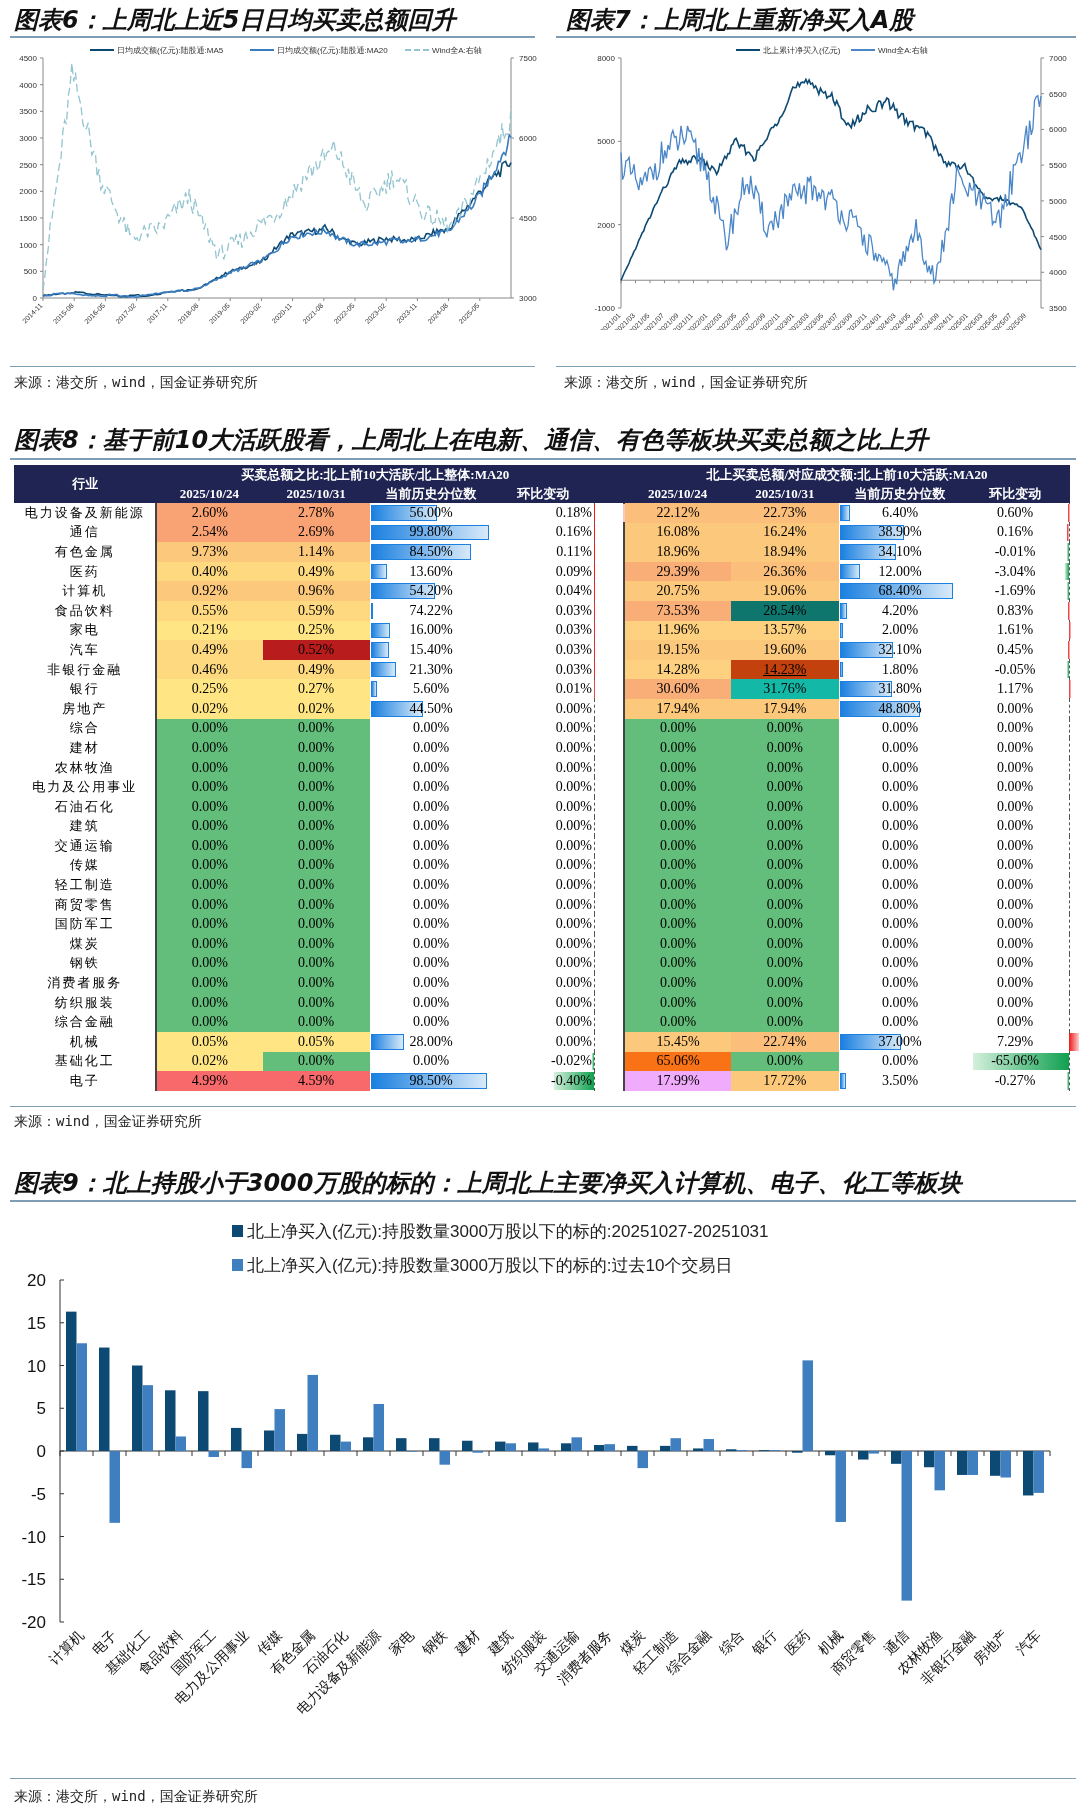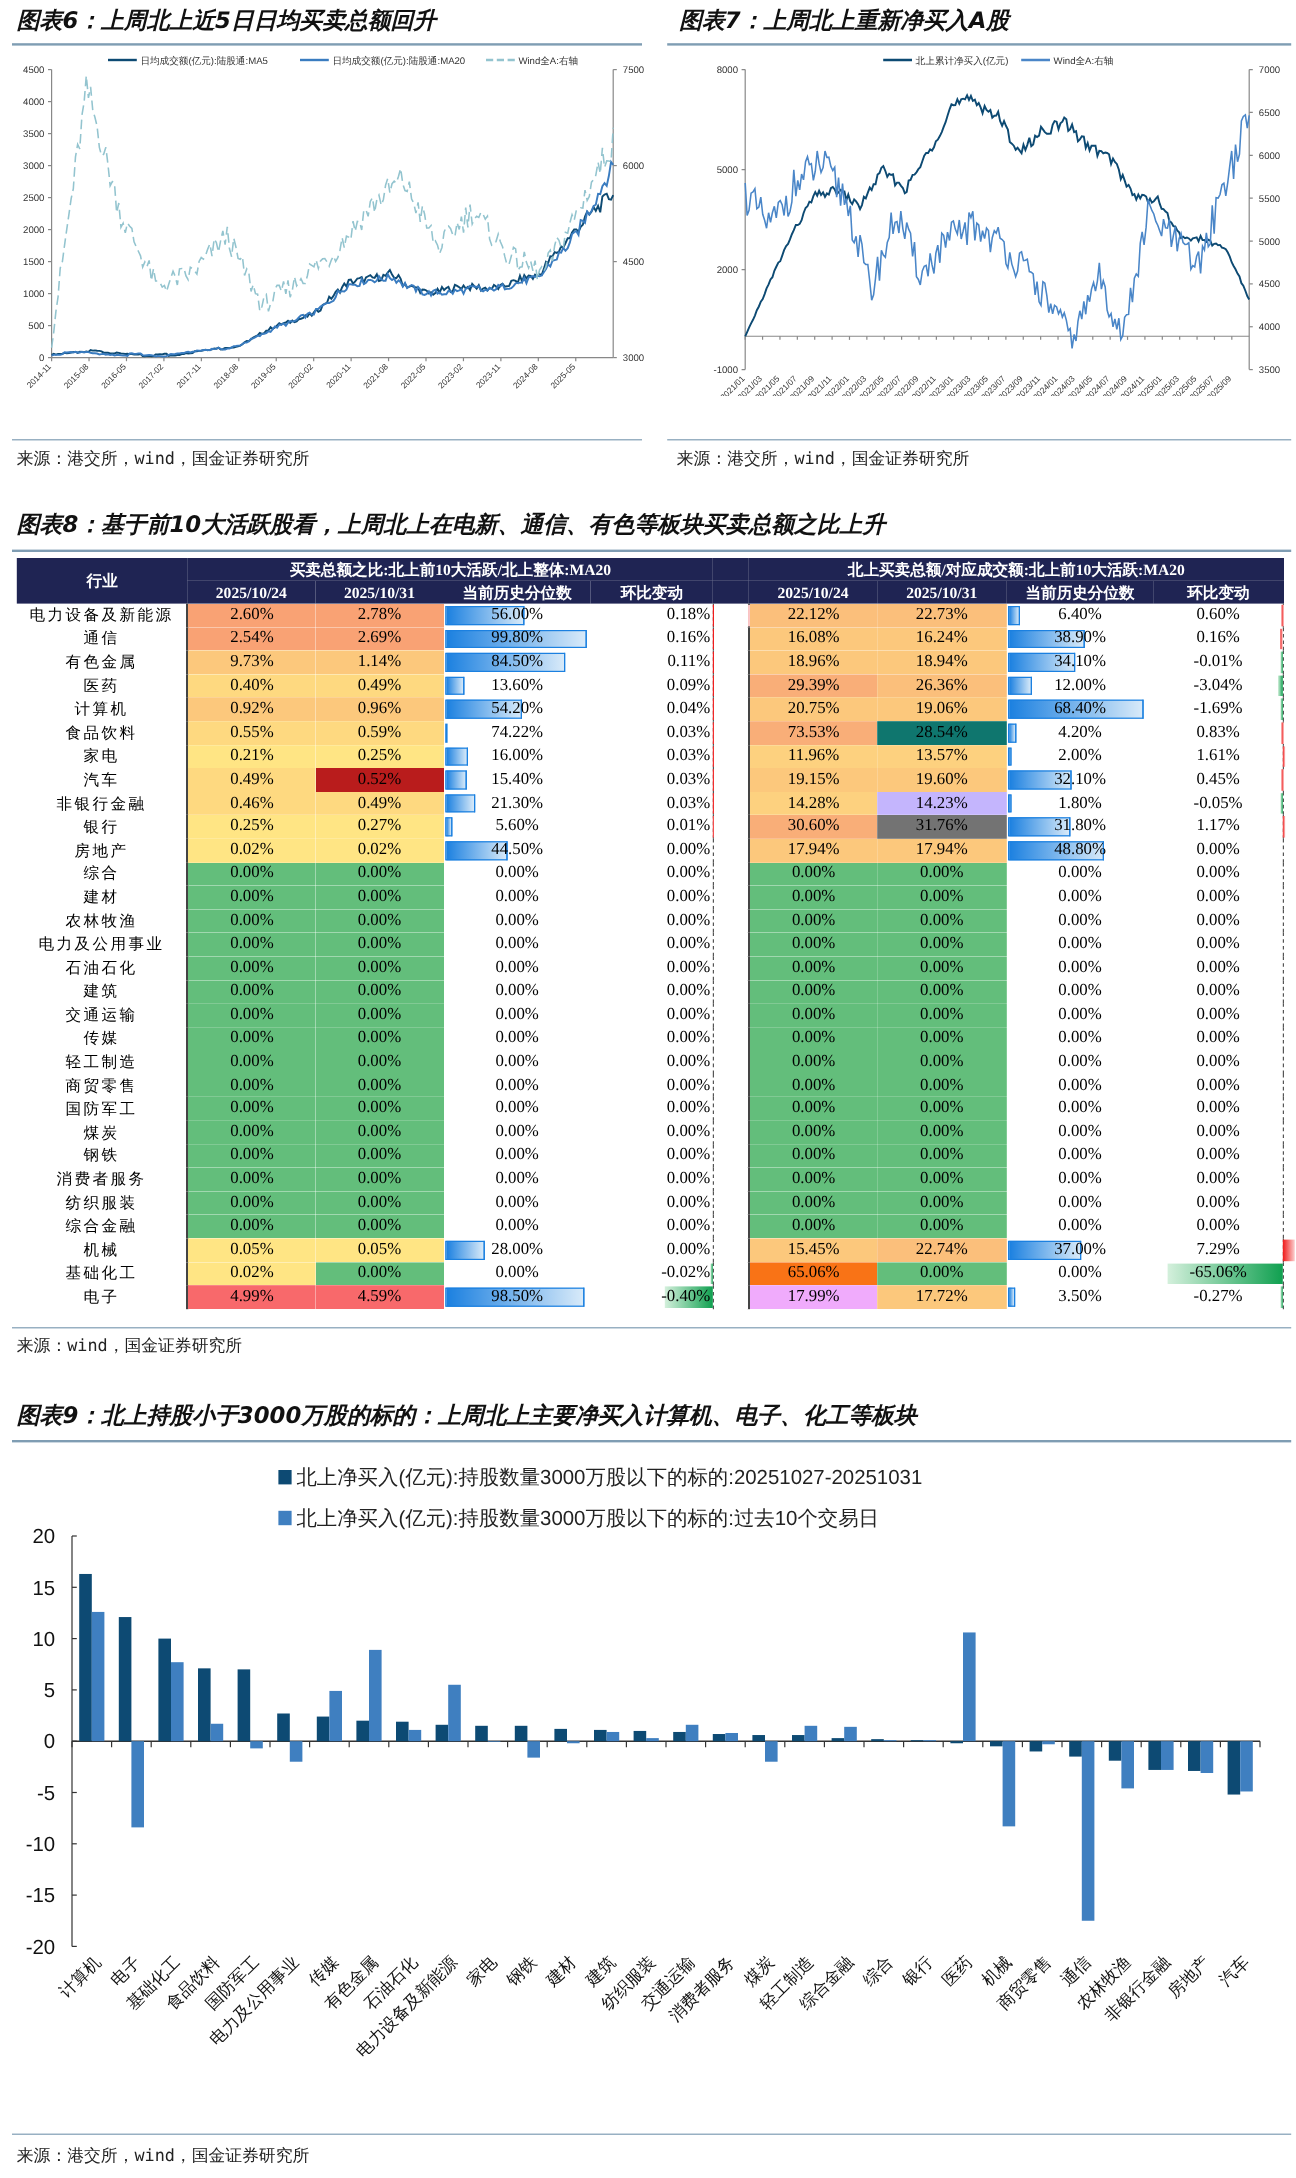--- a/index.html
+++ b/index.html
@@ -1,17 +1,17 @@
 <!DOCTYPE html>
 <html><head>
 <meta charset="utf-8">
 <style>
   * { box-sizing: border-box; margin: 0; padding: 0; }
   body { width: 1080px; height: 1815px; background: #fff; font-family: "DejaVu Serif", serif; color: #000; position: relative; overflow: hidden; }
-  .fig-title { position: absolute; font-family: "DejaVu Sans", sans-serif; font-weight: bold; font-style: italic; font-size: 19px; color: #111; white-space: nowrap; }
+  .fig-title { position: absolute; font-family: "DejaVu Sans", sans-serif; font-weight: bold; font-style: italic; font-size: 24px; color: #111; white-space: nowrap; }
   .rule { position: absolute; height: 2px; background: #7f9db3; }
   .source { position: absolute; font-family: "DejaVu Sans Mono", monospace; font-size: 14px; color: #222; white-space: nowrap; }
   .panel { position: absolute; }
   svg text { font-family: "Liberation Sans", sans-serif; }
   
   #tbl { position: absolute; left: 14px; top: 465px; width: 1056px; border-collapse: collapse; font-family: "Liberation Serif", serif; font-size: 14px; table-layout: fixed; }
   #tbl th { background: #1f2453; color: #fff; font-weight: bold; height: 19px; font-size: 13px; }
   #tbl td { height: 19.6px; text-align: center; position: relative; padding: 0; white-space: nowrap; }
   #tbl td.ind { font-family: "DejaVu Serif", serif; font-size: 13px; letter-spacing: 2px; }
   .bar-cell { position: relative; }
@@ -335,33 +335,33 @@
         <td style="border-right: 1px dashed rgb(85, 85, 85);"><div class="dbar-pos" style="right: -0.617284px; width: 2px;"></div><span class="bar-txt">0.45%</span></td>
       </tr>
       <tr>
         <td class="ind">非银行金融</td>
         <td style="background: rgb(254, 217, 128); border-left: 2px solid rgb(68, 68, 68);">0.46%</td>
         <td style="background: rgb(254, 217, 128);">0.49%</td>
         <td class="bar-cell"><div class="bar" style="width: 25.134px;"></div><span class="bar-txt">21.30%</span></td>
         <td style="text-align: right; padding-right: 2px; border-right: 1px dashed rgb(85, 85, 85); overflow: visible;"><div class="dbar-pos" style="left: 100%; width: 5.33333px; margin-left: 0px;"></div><span class="bar-txt">0.03%</span></td>
         <td class="gap"></td>
         <td style="background: rgb(253, 209, 127); border-left: 2px solid rgb(68, 68, 68);">14.28%</td>
-        <td style="background: #c4b5fd;">14.23%</td>
+        <td style="background: #c2410c; text-decoration: underline;">14.23%</td>
         <td class="bar-cell"><div class="bar" style="width: 2.97px;"></div><span class="bar-txt">1.80%</span></td>
         <td style="border-right: 1px dashed rgb(85, 85, 85); margin-top: 30px;"><div class="dbar-neg" style="right: 0px; width: 2px;"></div><span class="bar-txt">-0.05%</span></td>
       </tr>
       <tr>
         <td class="ind">银行</td>
         <td style="background: rgb(255, 229, 132); border-left: 2px solid rgb(68, 68, 68);">0.25%</td>
         <td style="background: rgb(255, 229, 132);">0.27%</td>
         <td class="bar-cell"><div class="bar" style="width: 6.608px;"></div><span class="bar-txt">5.60%</span></td>
         <td style="text-align: right; padding-right: 2px; border-right: 1px dashed rgb(85, 85, 85); overflow: visible;"><div class="dbar-pos" style="left: 100%; width: 1.77778px; margin-left: 0px;"></div><span class="bar-txt">0.01%</span></td>
         <td class="gap"></td>
         <td style="background: rgb(249, 174, 120); border-left: 2px solid rgb(68, 68, 68);">30.60%</td>
-        <td style="background: #737373;">31.76%</td>
+        <td style="background: #14b8a6;">31.76%</td>
         <td class="bar-cell"><div class="bar" style="width: 52.47px;"></div><span class="bar-txt">31.80%</span></td>
         <td style="border-right: 1px dashed rgb(85, 85, 85);"><div class="dbar-pos" style="right: -1.60494px; width: 2px;"></div><span class="bar-txt">1.17%</span></td>
       </tr>
       <tr>
         <td class="ind">房地产</td>
         <td style="background: rgb(255, 229, 132); border-left: 2px solid rgb(68, 68, 68);">0.02%</td>
         <td style="background: rgb(255, 229, 132);">0.02%</td>
         <td class="bar-cell"><div class="bar" style="width: 52.51px;"></div><span class="bar-txt">44.50%</span></td>
         <td style="text-align: right; padding-right: 2px; border-right: 1px dashed rgb(85, 85, 85);"><span class="bar-txt">0.00%</span></td>
         <td class="gap"></td>

